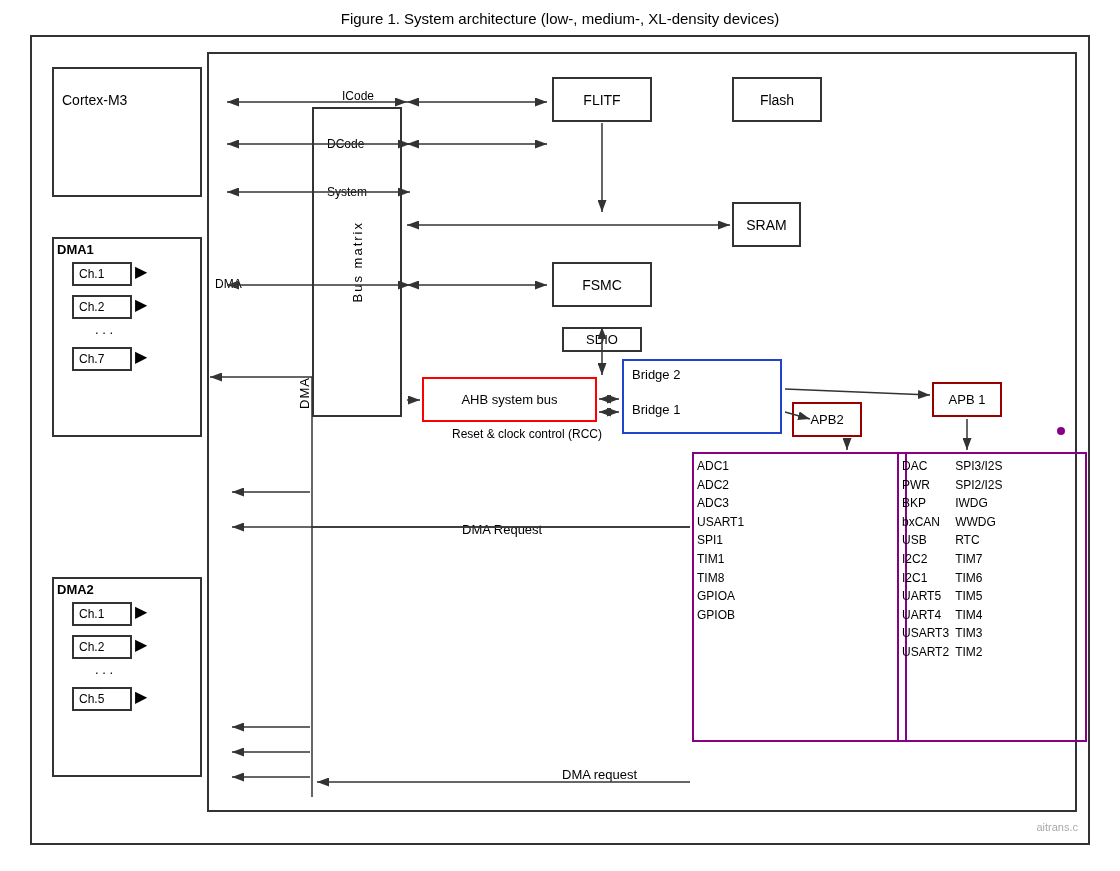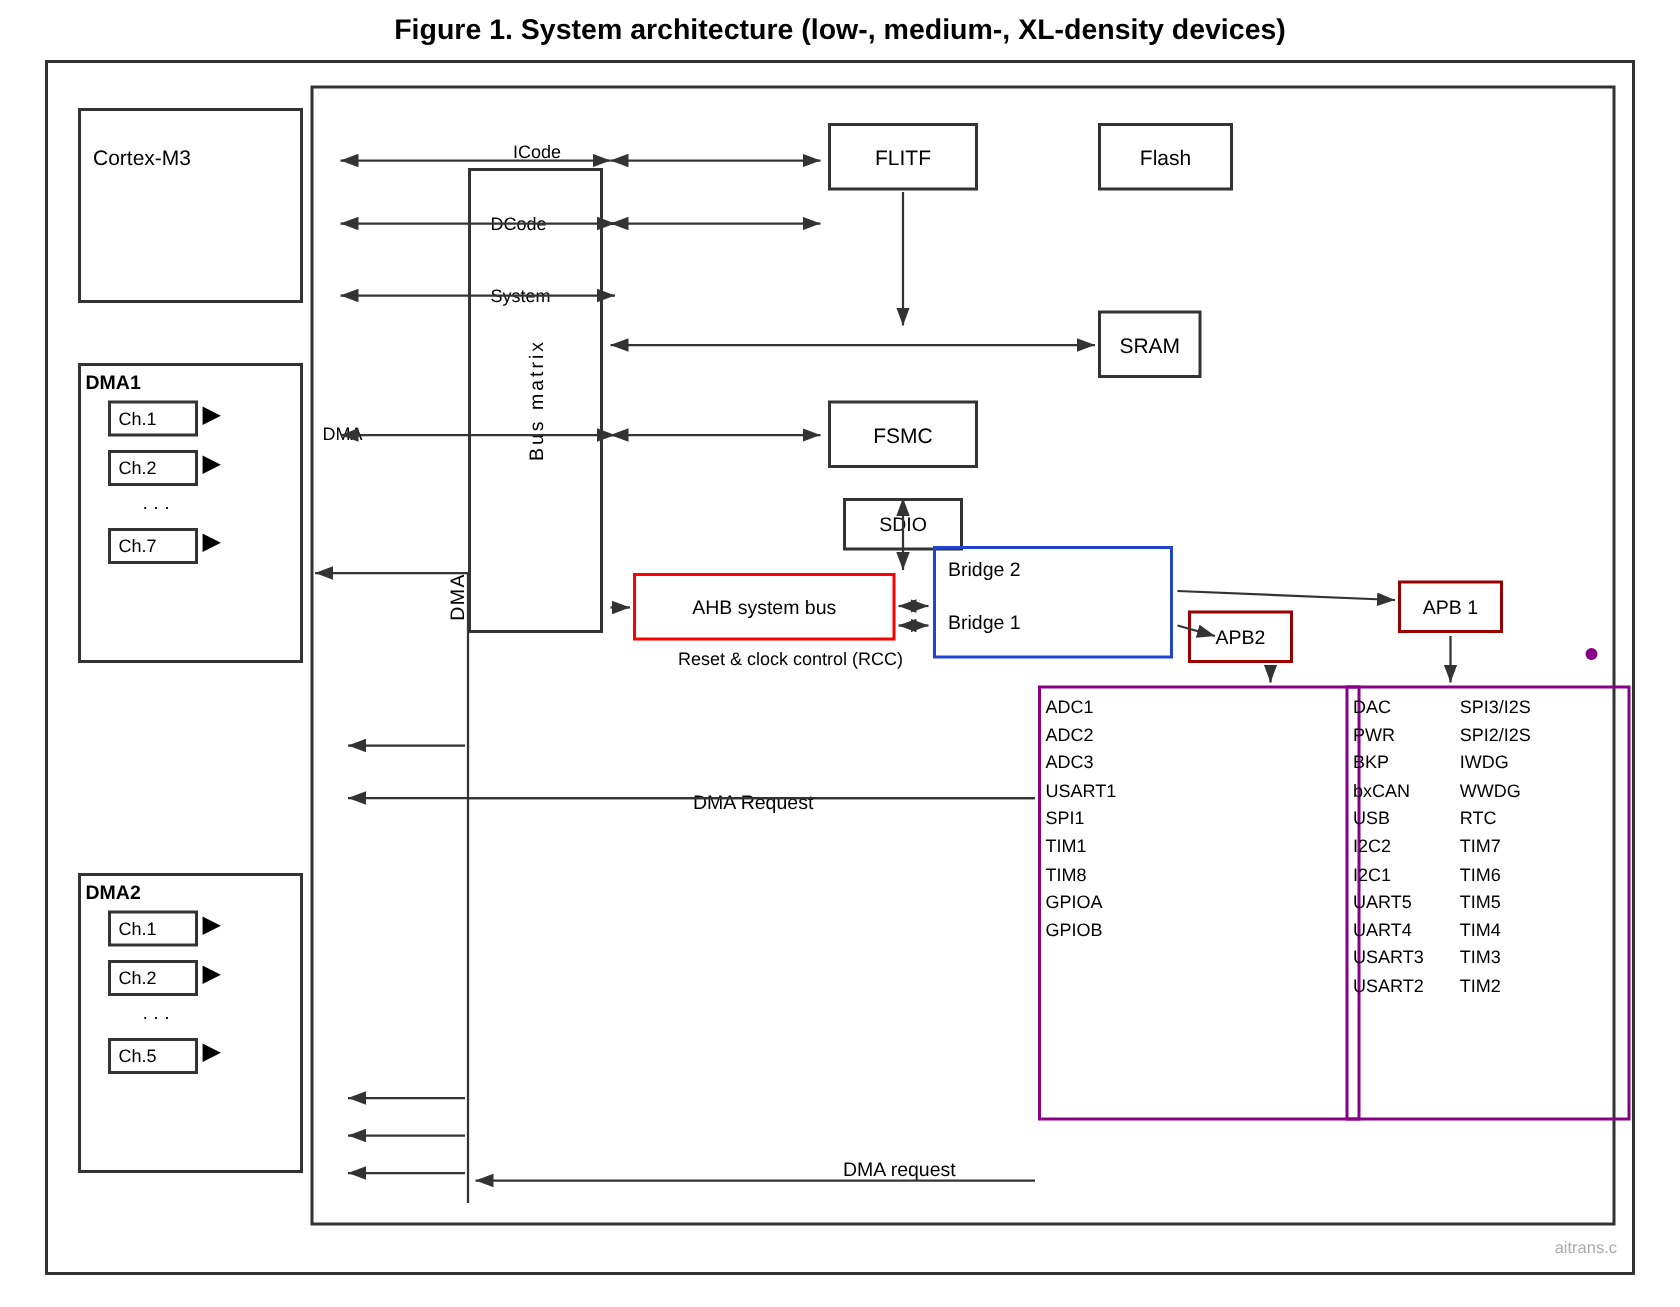--- a/index.html
+++ b/index.html
@@ -7,22 +7,22 @@
       background: #fff;
       font-family: Arial, sans-serif;
       width: 1120px;
       height: 871px;
       overflow: hidden;
       display: flex;
       flex-direction: column;
       align-items: center;
     }
     .page-title {
-      font-size: 19px;
-      font-weight: bold;
+      font-size: 15px;
+      font-weight: normal;
       text-align: center;
       margin: 10px 0 8px 0;
       padding: 0 20px;
     }
     .diagram-container {
       border: 2px solid #333;
       width: 1060px;
       height: 810px;
       position: relative;
       background: #fff;
@@ -190,21 +190,21 @@
       justify-content: center;
       font-size: 14px;
     }
 
     
     .sdio-box {
       position: absolute;
       top: 290px;
       left: 530px;
       width: 80px;
-      height: 35px;
+      height: 25px;
       border: 2px solid #333;
       display: flex;
       align-items: center;
       justify-content: center;
       font-size: 13px;
     }
 
     
     .ahb-box {
       position: absolute;
@@ -307,21 +307,21 @@
       height: 290px;
       border: 2.5px solid #880088;
     }
     .apb1-periph-content {
       position: absolute;
       top: 420px;
       left: 870px;
       font-size: 12px;
       line-height: 1.55;
       display: flex;
-      gap: 24px;
+      gap: 6px;
     }
 
     
     .dma-vertical-label {
       position: absolute;
       top: 340px;
       left: 265px;
       writing-mode: vertical-lr;
       transform: rotate(180deg);
       font-size: 13px;

